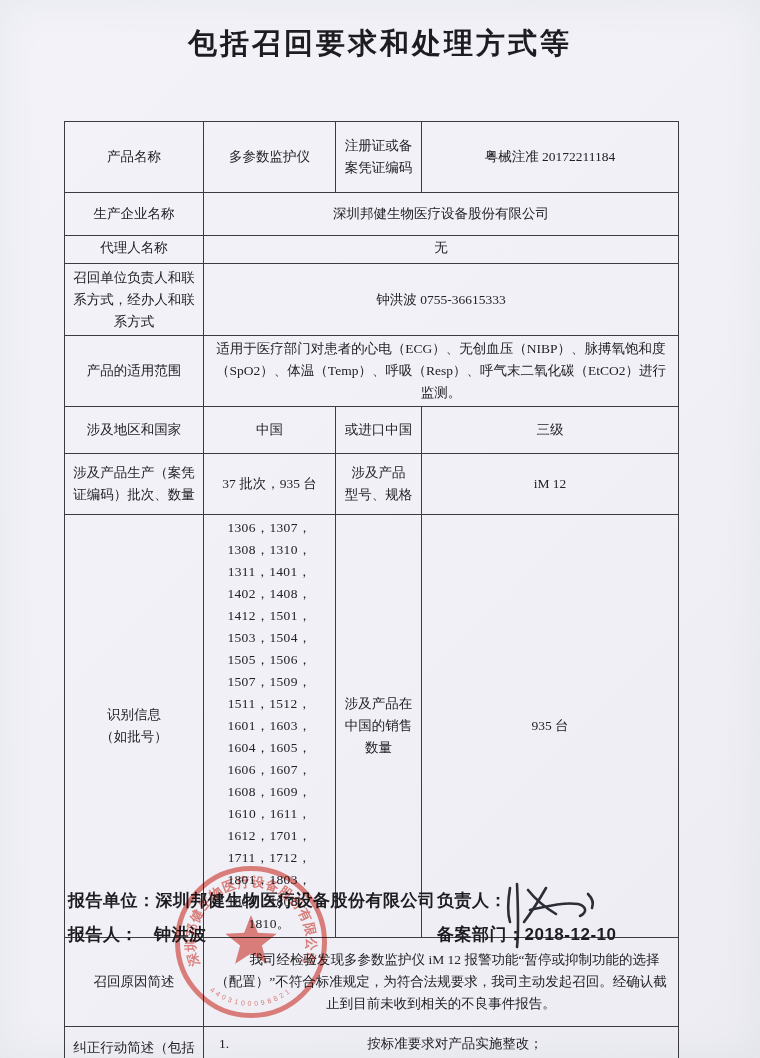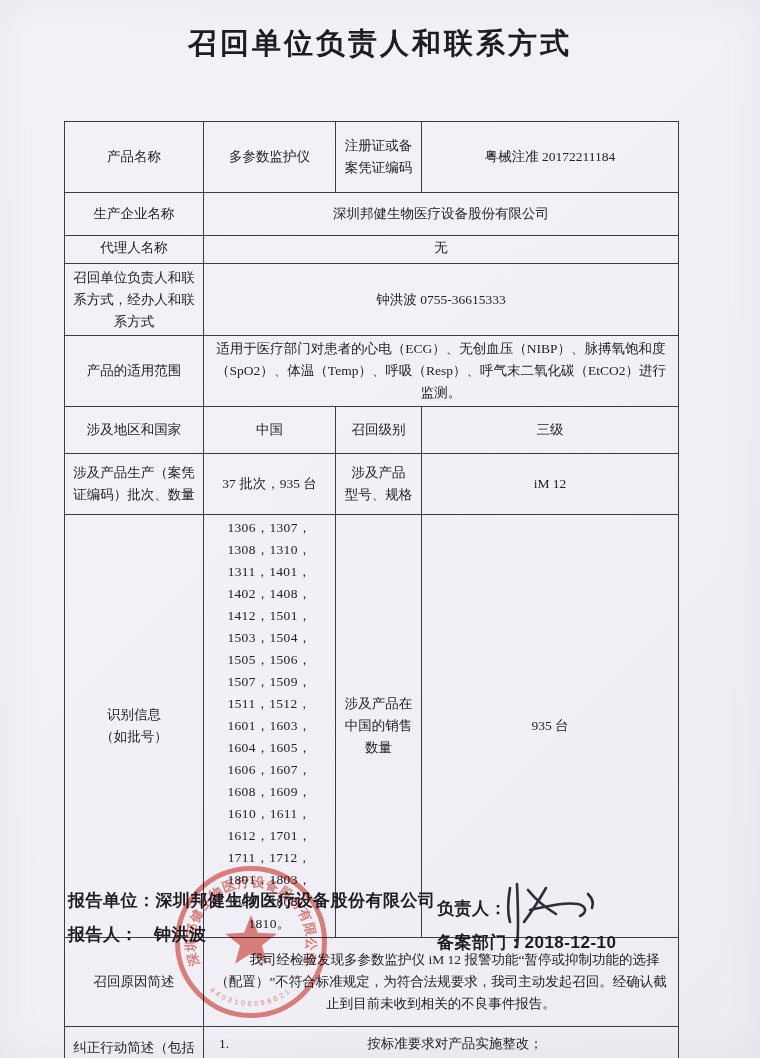--- a/index.html
+++ b/index.html
@@ -55,41 +55,41 @@
   tr.h66 td{height:66px;} tr.h38 td{height:38px;} tr.h23 td{height:23px;padding-top:0;padding-bottom:4px;}
   tr.h67 td{height:67px;} tr.h60 td{height:60px;} tr.h42 td{height:42px;}
   tr.h56 td{height:56px;} tr.h212 td{height:212px;} tr.h84 td{height:84px;} tr.h82 td{height:82px;}
   .footer-line{
     position:absolute;left:68px;width:640px;
     font-family:"Liberation Sans","DejaVu Sans",sans-serif;
     font-weight:700;font-size:17px;color:#1d1d21;
     letter-spacing:0.5px;
   }
   .fl1{top:889px;} .fl2{top:923px;}
-  .fl-abs{position:absolute;top:8px;}
+  .fl-abs{position:absolute;top:0;}
   .head-label{left:369px;}
   .date-label{left:369px;}
   .reporter-name{margin-left:16px;}
   .stamp{
     position:absolute;left:171px;top:862px;
     width:160px;height:160px;
     mix-blend-mode:multiply;opacity:0.85;
   }
   .signature{
     position:absolute;left:500px;top:876px;
     width:100px;height:78px;
     mix-blend-mode:multiply;
   }
 </style>
 </head>
 <body>
 
 <div class="page">
 
-  <div class="doc-title">召回单位负责人和联系方式</div>
+  <div class="doc-title">包括召回要求和处理方式等</div>
 
 
   <table class="form">
     <colgroup>
       <col style="width:139px">
         <col style="width:132px">
         <col style="width:86px">
         <col style="width:257px">
     </colgroup>
     <tbody>
@@ -112,21 +112,21 @@
         <td class="lbl">召回单位负责人和联系方式，经办人和联系方式</td>
         <td colspan="3">钟洪波 0755-36615333</td>
       </tr>
       <tr class="h60">
         <td class="lbl">产品的适用范围</td>
         <td colspan="3" class="scope">适用于医疗部门对患者的心电（ECG）、无创血压（NIBP）、脉搏氧饱和度（SpO2）、体温（Temp）、呼吸（Resp）、呼气末二氧化碳（EtCO2）进行监测。</td>
       </tr>
       <tr class="h42">
         <td class="lbl">涉及地区和国家</td>
         <td>中国</td>
-        <td class="lbl">召回级别</td>
+        <td class="lbl">或进口中国</td>
         <td>三级</td>
       </tr>
       <tr class="h56">
         <td class="lbl">涉及产品生产（案凭证编码）批次、数量</td>
         <td>37 批次，935 台</td>
         <td class="lbl pre">涉及产品
 型号、规格</td>
         <td>iM 12</td>
       </tr>
       <tr class="h212">

